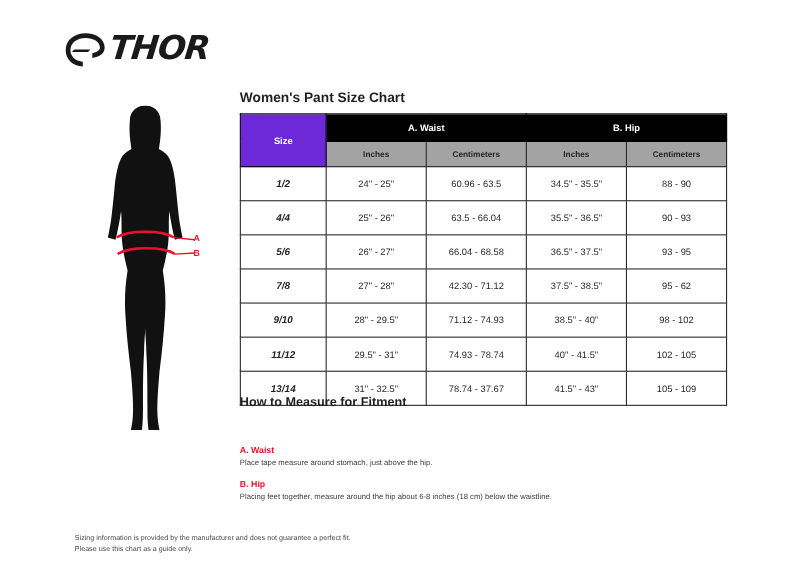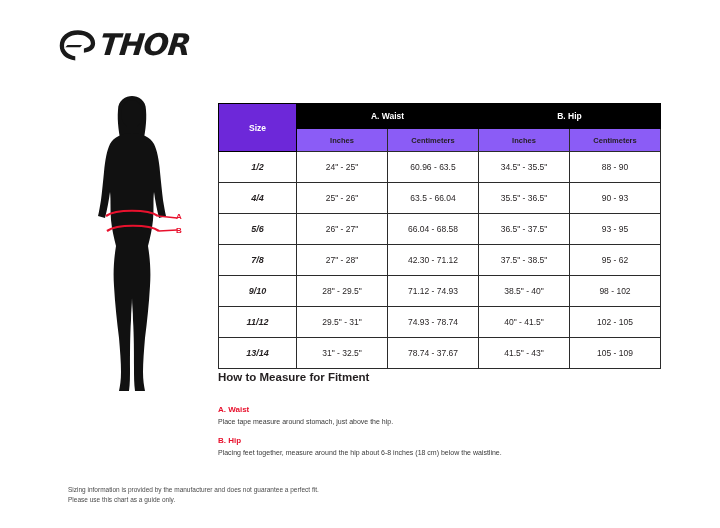--- a/index.html
+++ b/index.html
@@ -96,21 +96,21 @@
     border: 1px solid #000000;
   }
   .size-table .size-head {
     background: #6d28d9;
     color: #ffffff;
     font-size: 8.5px;
     font-weight: bold;
     border: 1px solid #000000;
   }
   .size-table .unit-head {
-    background: #8b5cf6;
+    background: #a3a3a3;
     color: #231f20;
     font-size: 7.5px;
     font-weight: bold;
     height: 20px;
   }
   .size-table td {
     height: 28px;
     font-size: 8.5px;
   }
   .size-table td.size-cell {
@@ -118,21 +118,21 @@
     font-size: 9px;
     font-style: italic;
   }
   .col-size { width: 78px; }
   .col-val  { width: 91px; }
 
   
   .howto-title {
     position: absolute;
     left: 218px;
-    top: 371px;
+    top: 360px;
     font-size: 11.5px;
     font-weight: bold;
     color: #231f20;
   }
   .howto-block { position: absolute; left: 218px; }
   .howto-a { top: 405px; }
   .howto-b { top: 436px; }
   .howto-head {
     font-size: 8px;
     font-weight: bold;
@@ -219,20 +219,21 @@
       <path d="M44 120 C54 113 86 113 96 120" stroke="#e8112d" stroke-width="2.2" fill="none"></path>
       <path d="M96 120 L115 122" stroke="#e8112d" stroke-width="1.3" fill="none"></path>
 
       <path d="M45 135 C55 128 87 128 97 135" stroke="#e8112d" stroke-width="2.2" fill="none"></path>
       <path d="M97 135 L115 134" stroke="#e8112d" stroke-width="1.3" fill="none"></path>
     </svg>
     <span class="measure-label label-a">A</span>
     <span class="measure-label label-b">B</span>
   </div>
 
+  <div class="chart-title">Women's Pant Size Chart</div>
 
   <table class="size-table">
     <colgroup>
       <col class="col-size">
         <col class="col-val">
         <col class="col-val">
         <col class="col-val">
         <col class="col-val">
     </colgroup>
     <thead>

